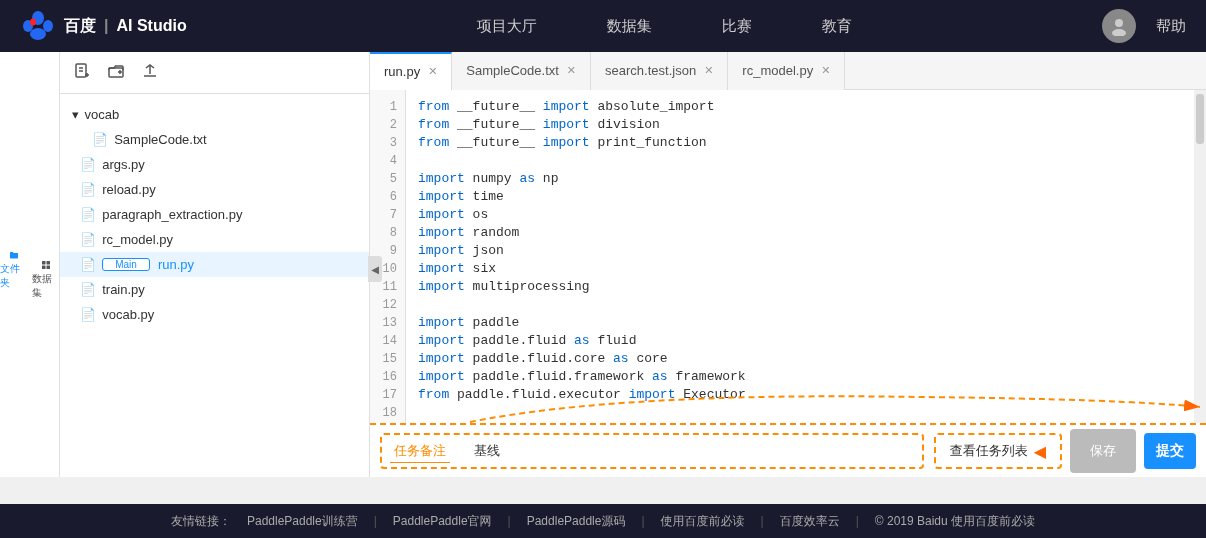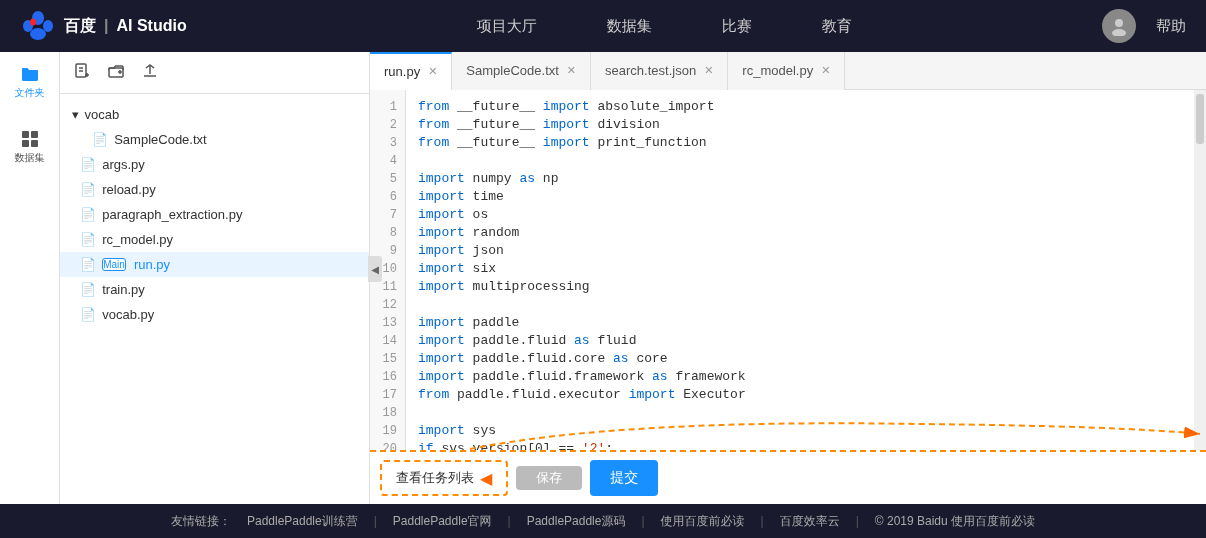--- a/index.html
+++ b/index.html
@@ -66,21 +66,21 @@
       flex: 1;
       overflow: hidden;
     }
 
     
     .sidebar {
       width: 60px;
       background: #fff;
       border-right: 1px solid #e0e0e0;
       display: flex;
-      flex-direction: column;
+      flex-direction: row;
       align-items: center;
       padding-top: 10px;
       gap: 5px;
       flex-shrink: 0;
     }
     .sidebar-icon {
       width: 40px;
       height: 40px;
       display: flex;
       flex-direction: column;
@@ -151,21 +151,21 @@
       display: flex;
       align-items: center;
       gap: 6px;
       font-weight: 500;
     }
     .badge-main {
       background: #fff;
       border: 1px solid #1890ff;
       color: #1890ff;
       font-size: 10px;
-      padding: 0 0;
+      padding: 0 12px;
       border-radius: 3px;
       margin-right: 2px;
     }
     .file-active-name {
       color: #1890ff;
     }
 
     
     .editor-area {
       flex: 1;
@@ -292,52 +292,53 @@
       display: flex;
       align-items: center;
       border-radius: 4px;
       gap: 6px;
     }
     .arrow-icon {
       color: #ff6600;
       font-size: 16px;
     }
     .btn-save {
-      height: 24px;
+      height: 44px;
       padding: 0 20px;
       background: #bbb;
       color: #fff;
       font-size: 13px;
       cursor: pointer;
       border: none;
       border-radius: 4px;
     }
     .btn-submit {
       height: 36px;
-      padding: 0 20px;
+      padding: 0 12px;
       background: #1890ff;
       color: #fff;
       font-size: 14px;
-      font-weight: normal;
+      font-weight: bold;
       cursor: pointer;
       border: none;
       border-radius: 4px;
     }
 
     
     .footer {
       background: #1a1a2e;
       height: 34px;
       display: flex;
       align-items: center;
       justify-content: center;
       gap: 16px;
       color: #aaa;
       font-size: 12px;
       flex-shrink: 0;
+      margin-top: 27px;
     }
     .footer-link {
       color: #aaa;
       cursor: pointer;
     }
     .footer-divider {
       color: #555;
     }
 
     
@@ -543,20 +544,24 @@
     <div class="bottom-bar" style="position:relative;">
 
       <svg style="position:absolute;top:-38px;left:50px;pointer-events:none;" width="800" height="40">
         <path d="M 50 35 Q 200 5 500 10 Q 700 12 780 20" stroke="#ff8c00" stroke-width="2" stroke-dasharray="6,4" fill="none" marker-end="url(#arrowhead)"></path>
         <defs>
           <marker id="arrowhead" markerWidth="8" markerHeight="6" refX="8" refY="3" orient="auto">
             <polygon points="0 0, 8 3, 0 6" fill="#ff6600"></polygon>
           </marker>
         </defs>
       </svg>
+      <div class="task-note-input">
+        <span class="task-note-tab active">任务备注</span>
+        <span class="task-note-tab">基线</span>
+      </div>
       <div class="task-actions">
         <button class="btn-task-list">
           <span>查看任务列表</span>
           <span class="arrow-icon">◀</span>
         </button>
         <button class="btn-save">保存</button>
         <button class="btn-submit">提交</button>
       </div>
     </div>
   </div>

